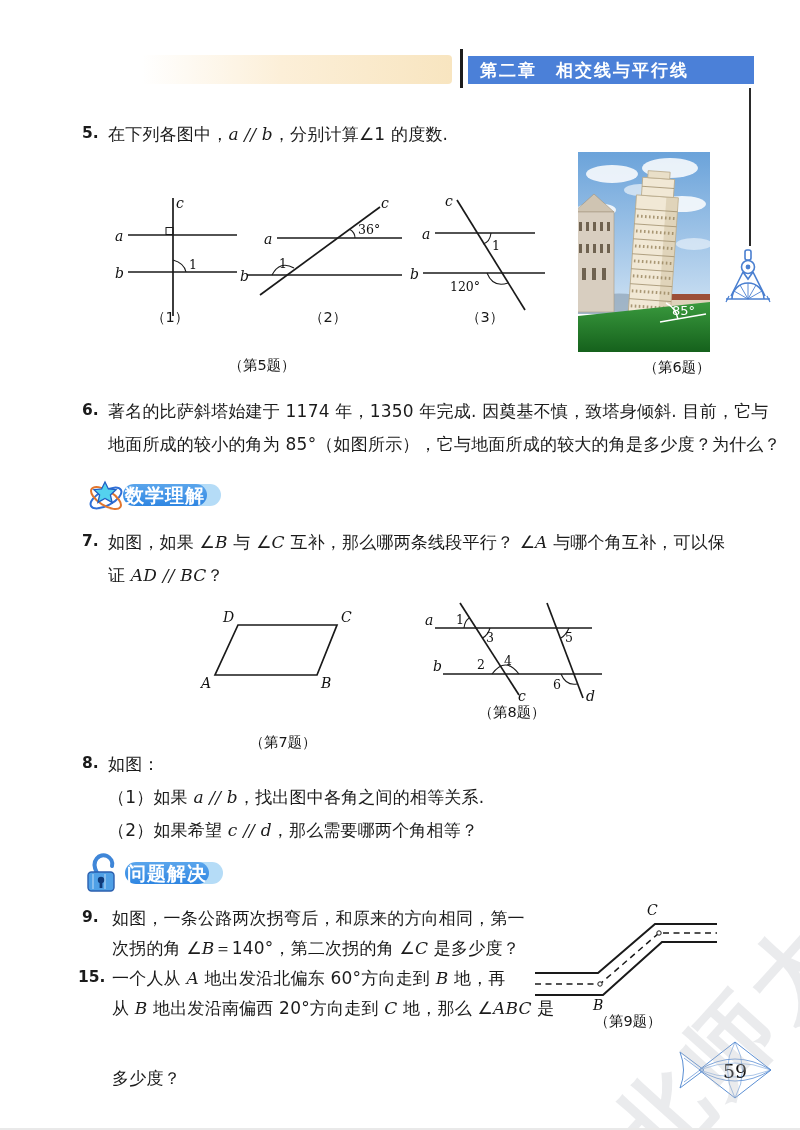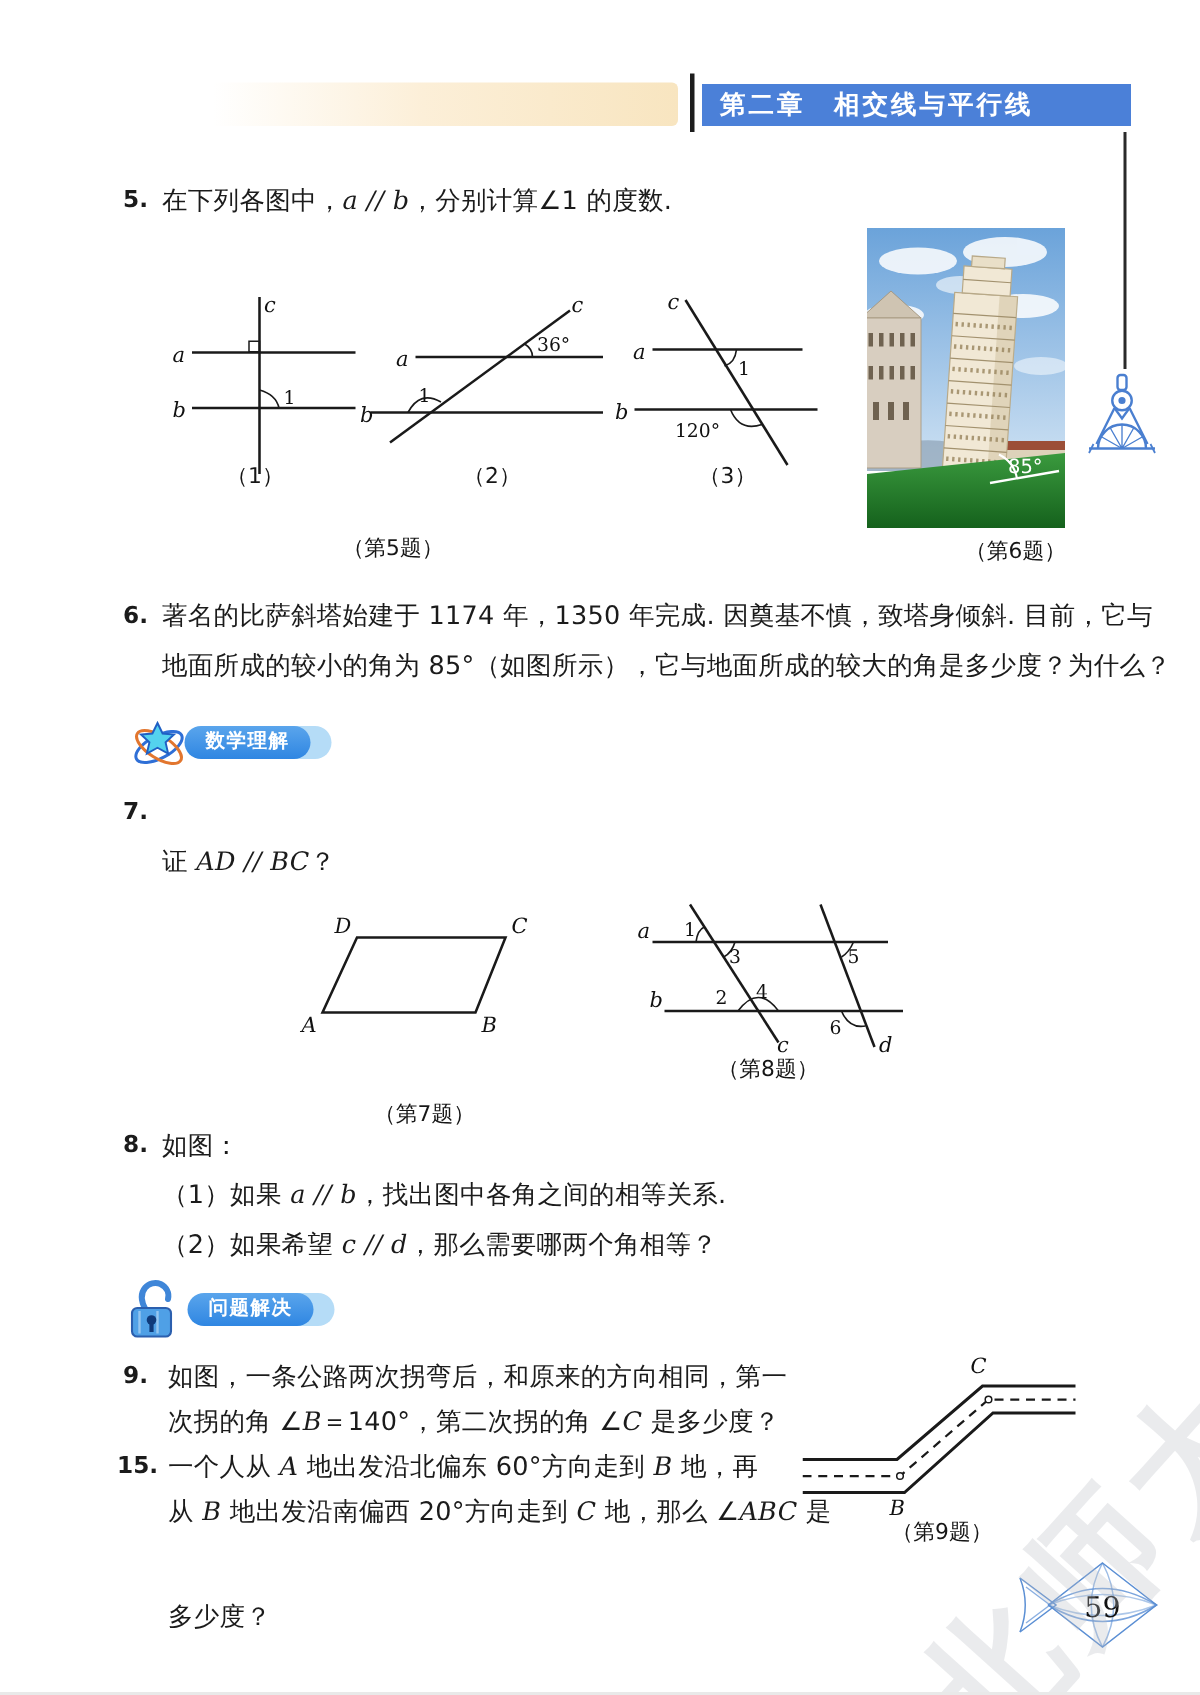--- a/index.html
+++ b/index.html
@@ -10,21 +10,21 @@
   .mit{font-family:"DejaVu Serif","Liberation Serif",serif;font-style:italic;}
   .cap{position:absolute;font-size:14.5px;transform:translateX(-50%);white-space:nowrap;color:#161616;}
   .hdr-beige{position:absolute;left:142px;top:55px;width:310px;height:29px;
      background:linear-gradient(90deg,rgba(253,244,228,0) 0%,#fcefd8 45%,#f8e5c0 100%);border-radius:0 4px 4px 0;}
   .hdr-divider{position:absolute;left:460px;top:49px;width:3px;height:39px;background:#1d1d1d;}
   .hdr-bar{position:absolute;left:468px;top:56px;width:286px;height:28px;background:#4b80d8;
      color:#fff;font-weight:bold;font-size:17px;line-height:28px;padding-left:12px;box-sizing:border-box;letter-spacing:2px;}
   .margin-line{position:absolute;left:749px;top:88px;width:2px;height:158px;background:#2a2a2a;}
   .pill-echo{position:absolute;height:22px;background:#b5dcf7;border-radius:12px;}
   .pill{position:absolute;height:22px;background:linear-gradient(180deg,#5aa5ec,#2f86e2);
-     border-radius:12px;color:#fff;font-size:13px;font-weight:bold;text-align:center;line-height:22px;letter-spacing:1px;}
+     border-radius:12px;color:#fff;font-size:19px;font-weight:bold;text-align:center;line-height:22px;letter-spacing:1px;}
   .wm{position:absolute;left:585px;top:1112px;font-size:92px;font-weight:bold;letter-spacing:8px;
      color:rgba(185,188,195,0.30);transform:rotate(-48deg);transform-origin:0 0;white-space:nowrap;pointer-events:none;}
   svg{position:absolute;display:block;}
   .fl{font-family:"DejaVu Serif","Liberation Serif",serif;font-style:italic;font-size:14px;fill:#111;}
   .fn{font-family:"DejaVu Serif","Liberation Serif",serif;font-size:12.5px;fill:#111;}
   .kline{stroke:#1a1a1a;stroke-width:1.7;fill:none;}
   .karc{stroke:#1a1a1a;stroke-width:1.1;fill:none;}
 </style>
 </head>
 <body>
@@ -180,20 +180,21 @@
 
   <svg style="left:85px;top:477px;" width="42" height="40" viewBox="0 0 42 40">
     <ellipse cx="21" cy="21" rx="17" ry="7.5" fill="none" stroke="#2f6fd6" stroke-width="2" transform="rotate(-28 21 21)"></ellipse>
     <ellipse cx="21" cy="21" rx="17" ry="7.5" fill="none" stroke="#e2762e" stroke-width="2" transform="rotate(32 21 21)"></ellipse>
     <polygon points="20,5 23.4,12 31,12.7 25.4,17.9 27.1,25.4 20,21.5 12.9,25.4 14.6,17.9 9,12.7 16.6,12" fill="#54d2ee" stroke="#1f5fc4" stroke-width="1.3"></polygon>
   </svg>
   <div class="pill-echo" style="left:129px;top:484px;width:92px;"></div>
   <div class="pill" style="left:123px;top:484px;width:84px;">数学理解</div>
 
   <div class="num" style="left:82px;top:532px;">7.</div>
+  <div class="txt" style="left:108px;top:532px;"><span>如图，如果 ∠</span><span class="mit">B</span><span> 与 ∠</span><span class="mit">C</span><span> 互补，那么哪两条线段平行？ ∠</span><span class="mit">A</span><span> 与哪个角互补，可以保</span></div>
   <div class="txt" style="left:108px;top:565px;"><span>证 </span><span class="mit">AD</span><span class="mit"> // </span><span class="mit">BC</span><span>？</span></div>
 
   <svg style="left:185px;top:600px;" width="200" height="95" viewBox="0 0 200 95">
     <polygon points="53,25 152,25 132,75 30,75" fill="none" stroke="#1a1a1a" stroke-width="1.7"></polygon>
     <text class="fl" x="38" y="22">D</text>
     <text class="fl" x="156" y="22">C</text>
     <text class="fl" x="16" y="88">A</text>
     <text class="fl" x="136" y="88">B</text>
   </svg>
   <div class="cap" style="left:283px;top:703px;margin-top:30px;">（第7题）</div>

